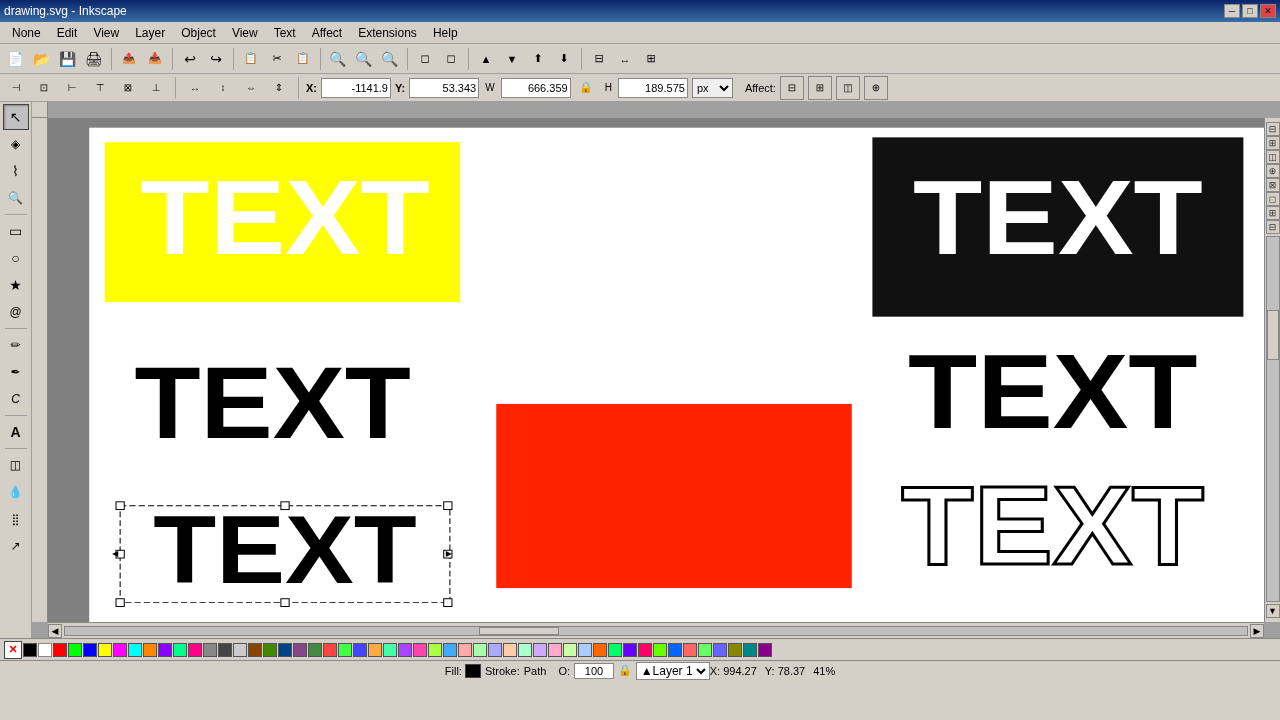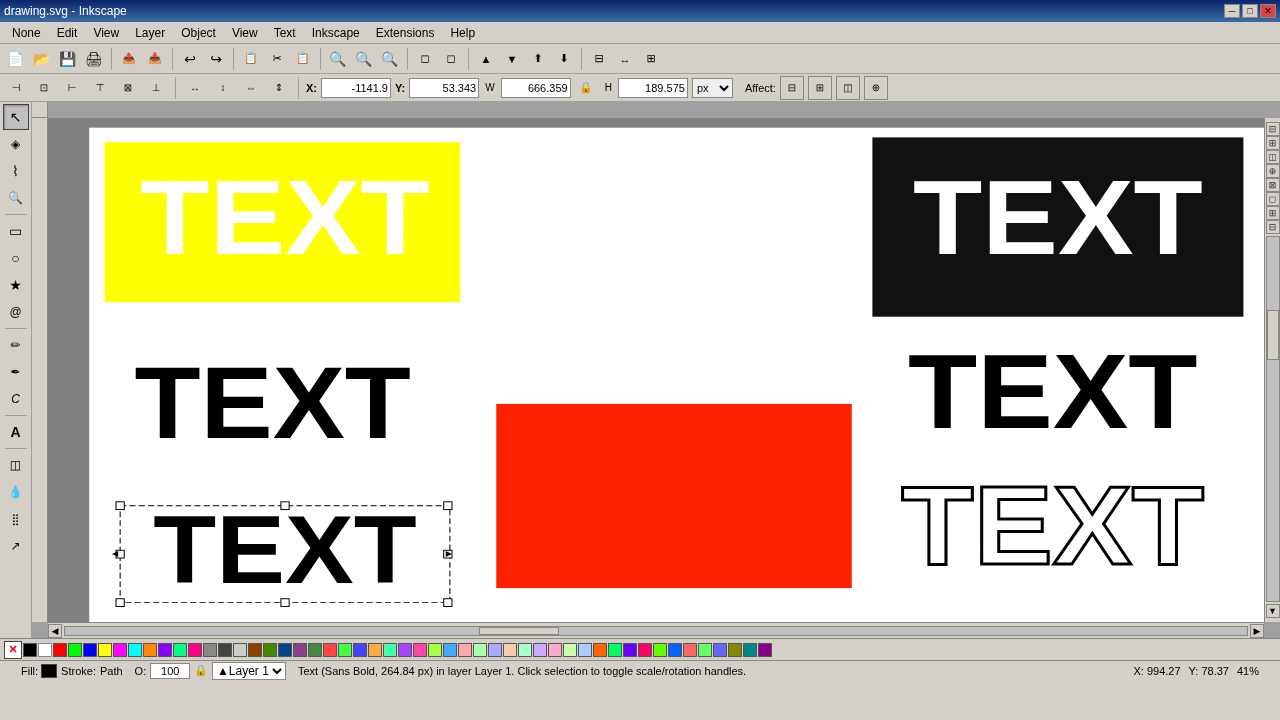--- a/index.html
+++ b/index.html
@@ -245,21 +245,21 @@
 </div>
 
 <div id="menubar">
   <span class="menu-item">None</span>
   <span class="menu-item">Edit</span>
   <span class="menu-item">View</span>
   <span class="menu-item">Layer</span>
   <span class="menu-item">Object</span>
   <span class="menu-item">View</span>
   <span class="menu-item">Text</span>
-  <span class="menu-item">Inkscape</span>
+  <span class="menu-item">Affect</span>
   <span class="menu-item">Extensions</span>
   <span class="menu-item">Help</span>
 </div>
 
 <div class="toolbar">
   <div class="tb-btn">📄</div>
   <div class="tb-btn">📂</div>
   <div class="tb-btn">💾</div>
   <div class="tb-btn">🖨</div>
   <div class="tb-separator"></div>
@@ -466,34 +466,33 @@
   <div class="color-swatch" style="background:#66ff00;"></div>
   <div class="color-swatch" style="background:#0066ff;"></div>
   <div class="color-swatch" style="background:#ff6666;"></div>
   <div class="color-swatch" style="background:#66ff66;"></div>
   <div class="color-swatch" style="background:#6666ff;"></div>
   <div class="color-swatch" style="background:#888800;"></div>
   <div class="color-swatch" style="background:#008888;"></div>
   <div class="color-swatch" style="background:#880088;"></div>
 </div>
 
-<div id="statusbar" style="height:20px; background:#d4d0c8; border-top:1px solid #888; display:flex; align-items:center; padding:0 21px; font-size:11px; justify-content:space-between;">
+<div id="statusbar" style="height:20px; background:#d4d0c8; border-top:1px solid #888; display:flex; align-items:center; padding:0 1px; font-size:11px; justify-content:center;">
   <div id="status-left" style="display:flex; align-items:center; gap:4px;">
     <div class="fill-box">
       <span>Fill:</span>
       <div class="fill-swatch" style="background:#000000; width:16px; height:14px; border:1px solid #444;"></div>
     </div>
     <span>Stroke:</span>
     <span>Path</span>
     <span style="margin-left:8px;">O:</span>
     <input class="opacity-input" value="100" style="width: 40px; height: 16px; font-size: 11px; border: 1px solid rgb(136, 136, 136); text-align: center;">
     <span>🔒</span>
     <select class="layer-select" style="height:18px; font-size:12px;">
       <option>▲Layer 1</option>
     </select>
-    <span style="margin-left:8px;">Text (Sans Bold, 264.84 px) in layer Layer 1. Click selection to toggle scale/rotation handles.</span>
   </div>
   <div id="status-right" style="display:flex; align-items:center; gap:8px;">
     <span>X: 994.27</span>
     <span>Y: 78.37</span>
     <span>41%</span>
   </div>
 </div>
 
 </body></html>

